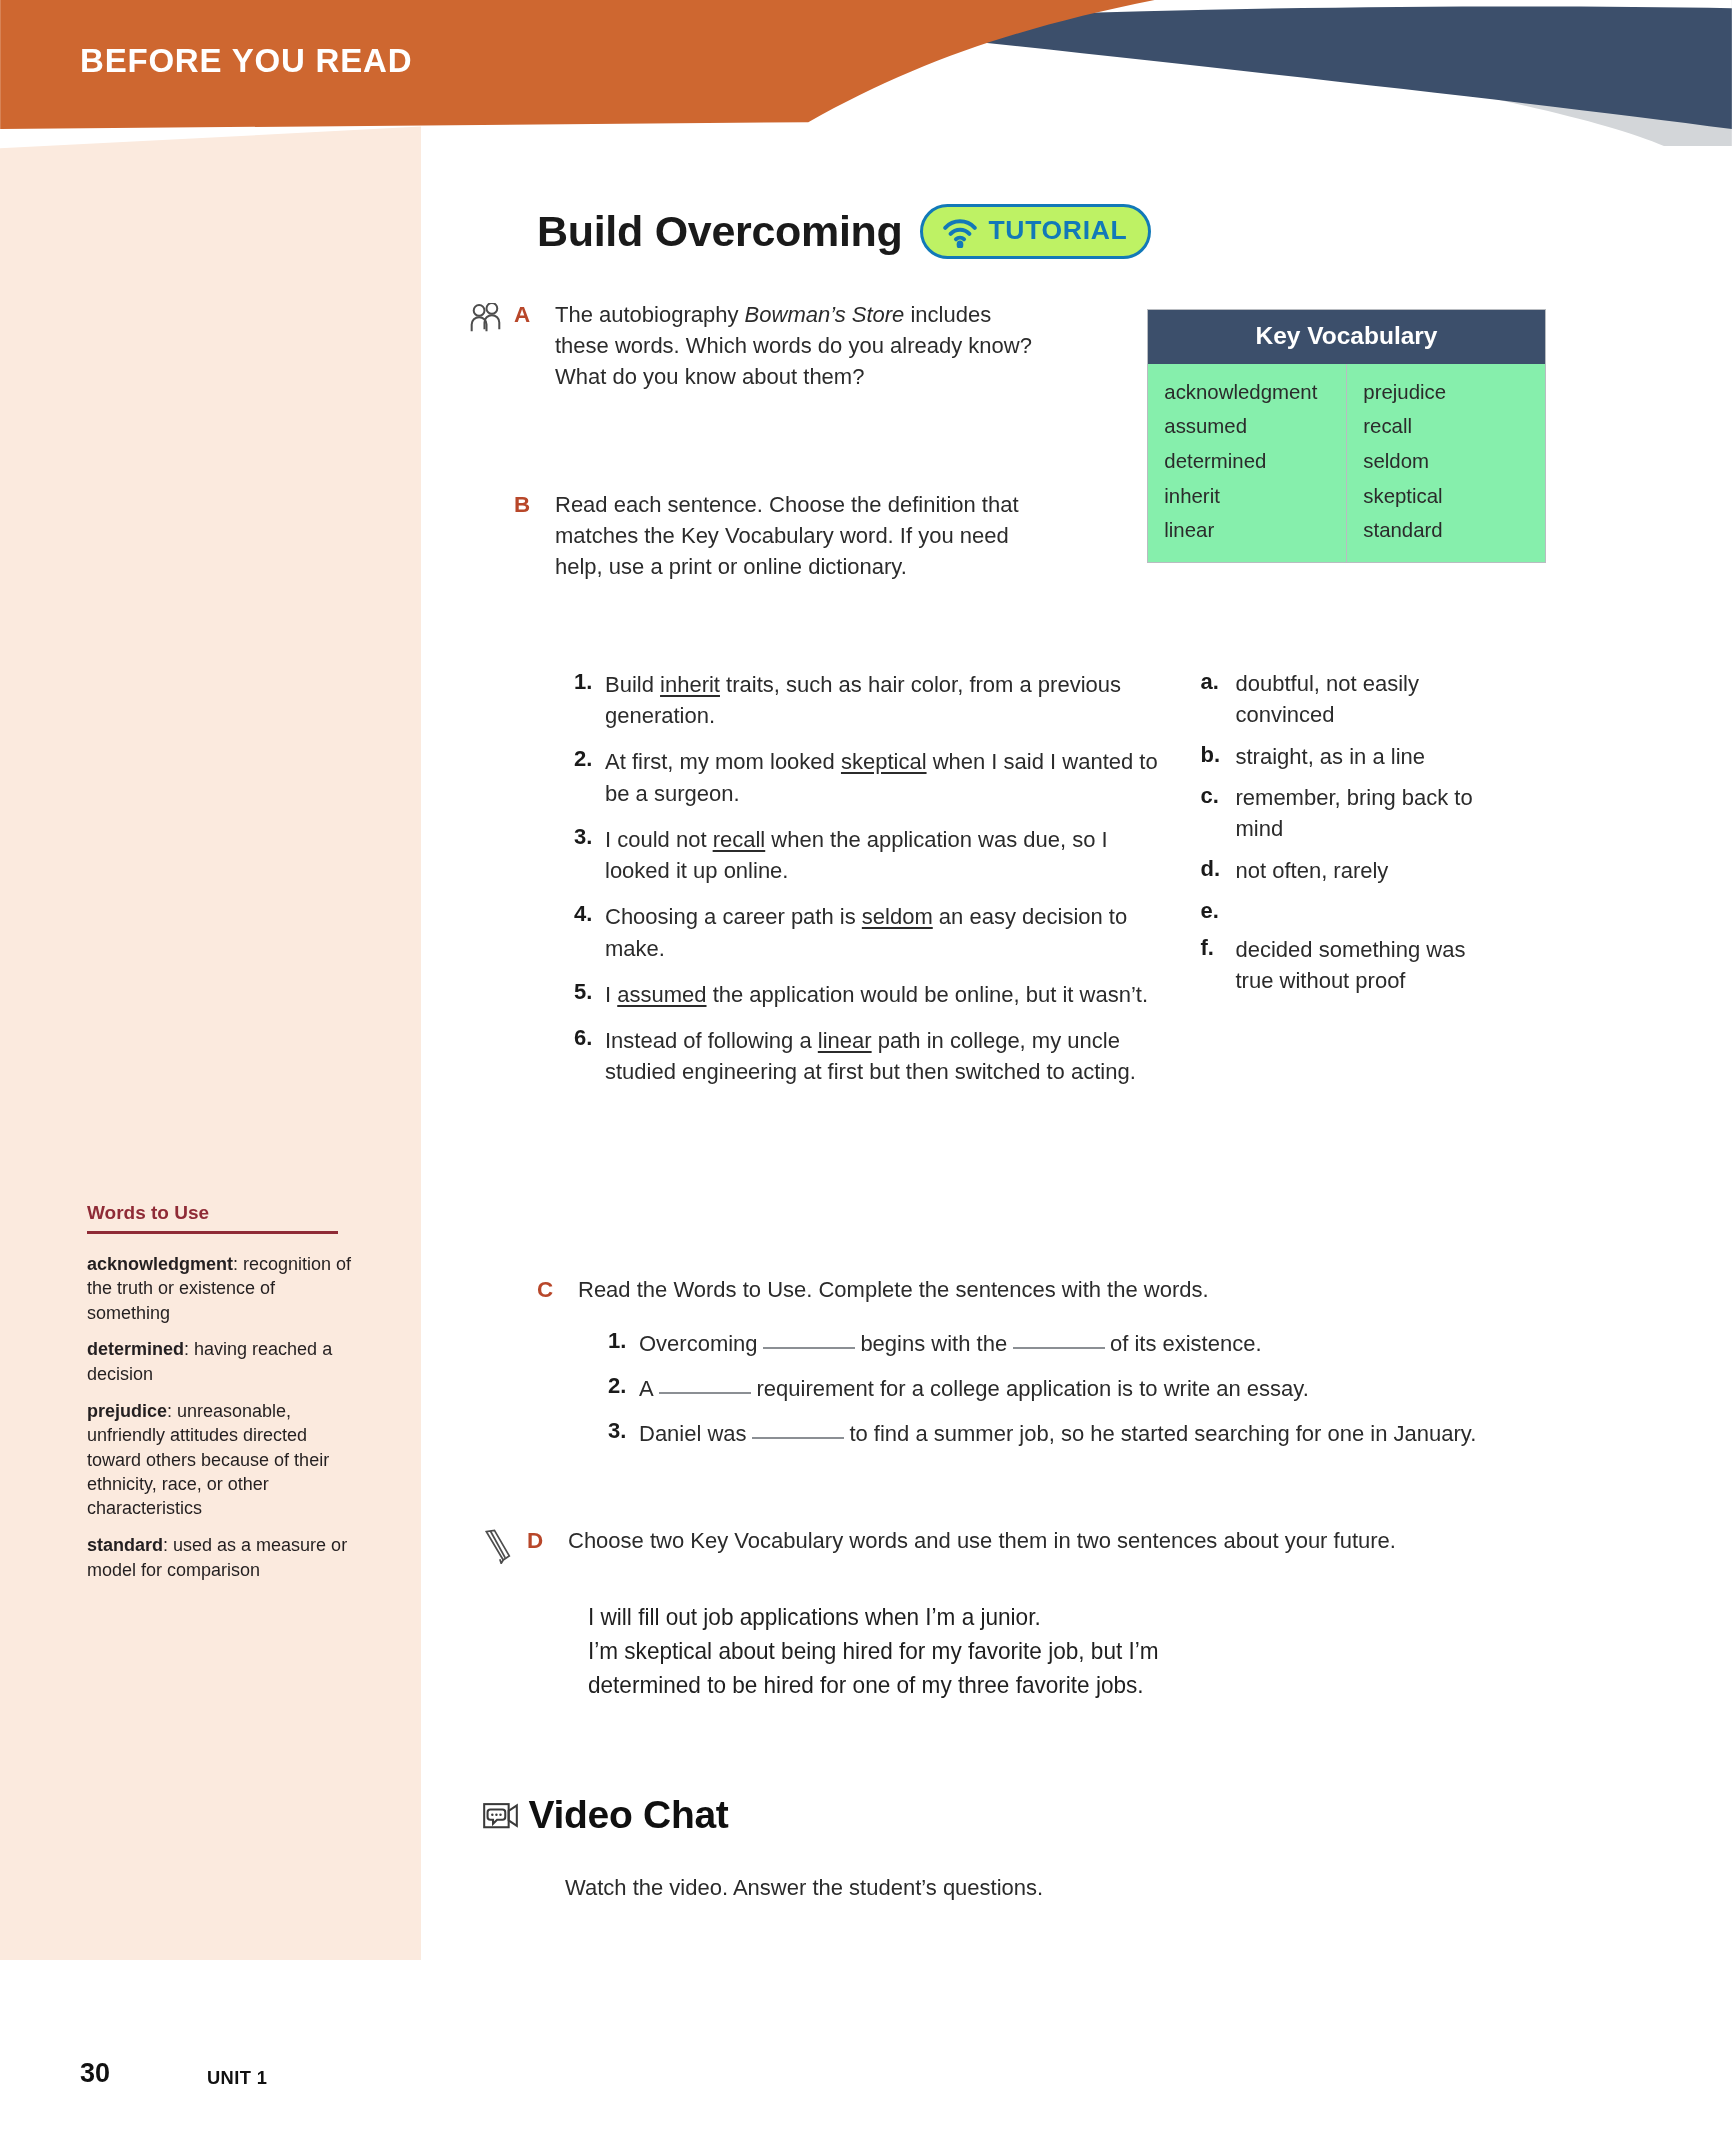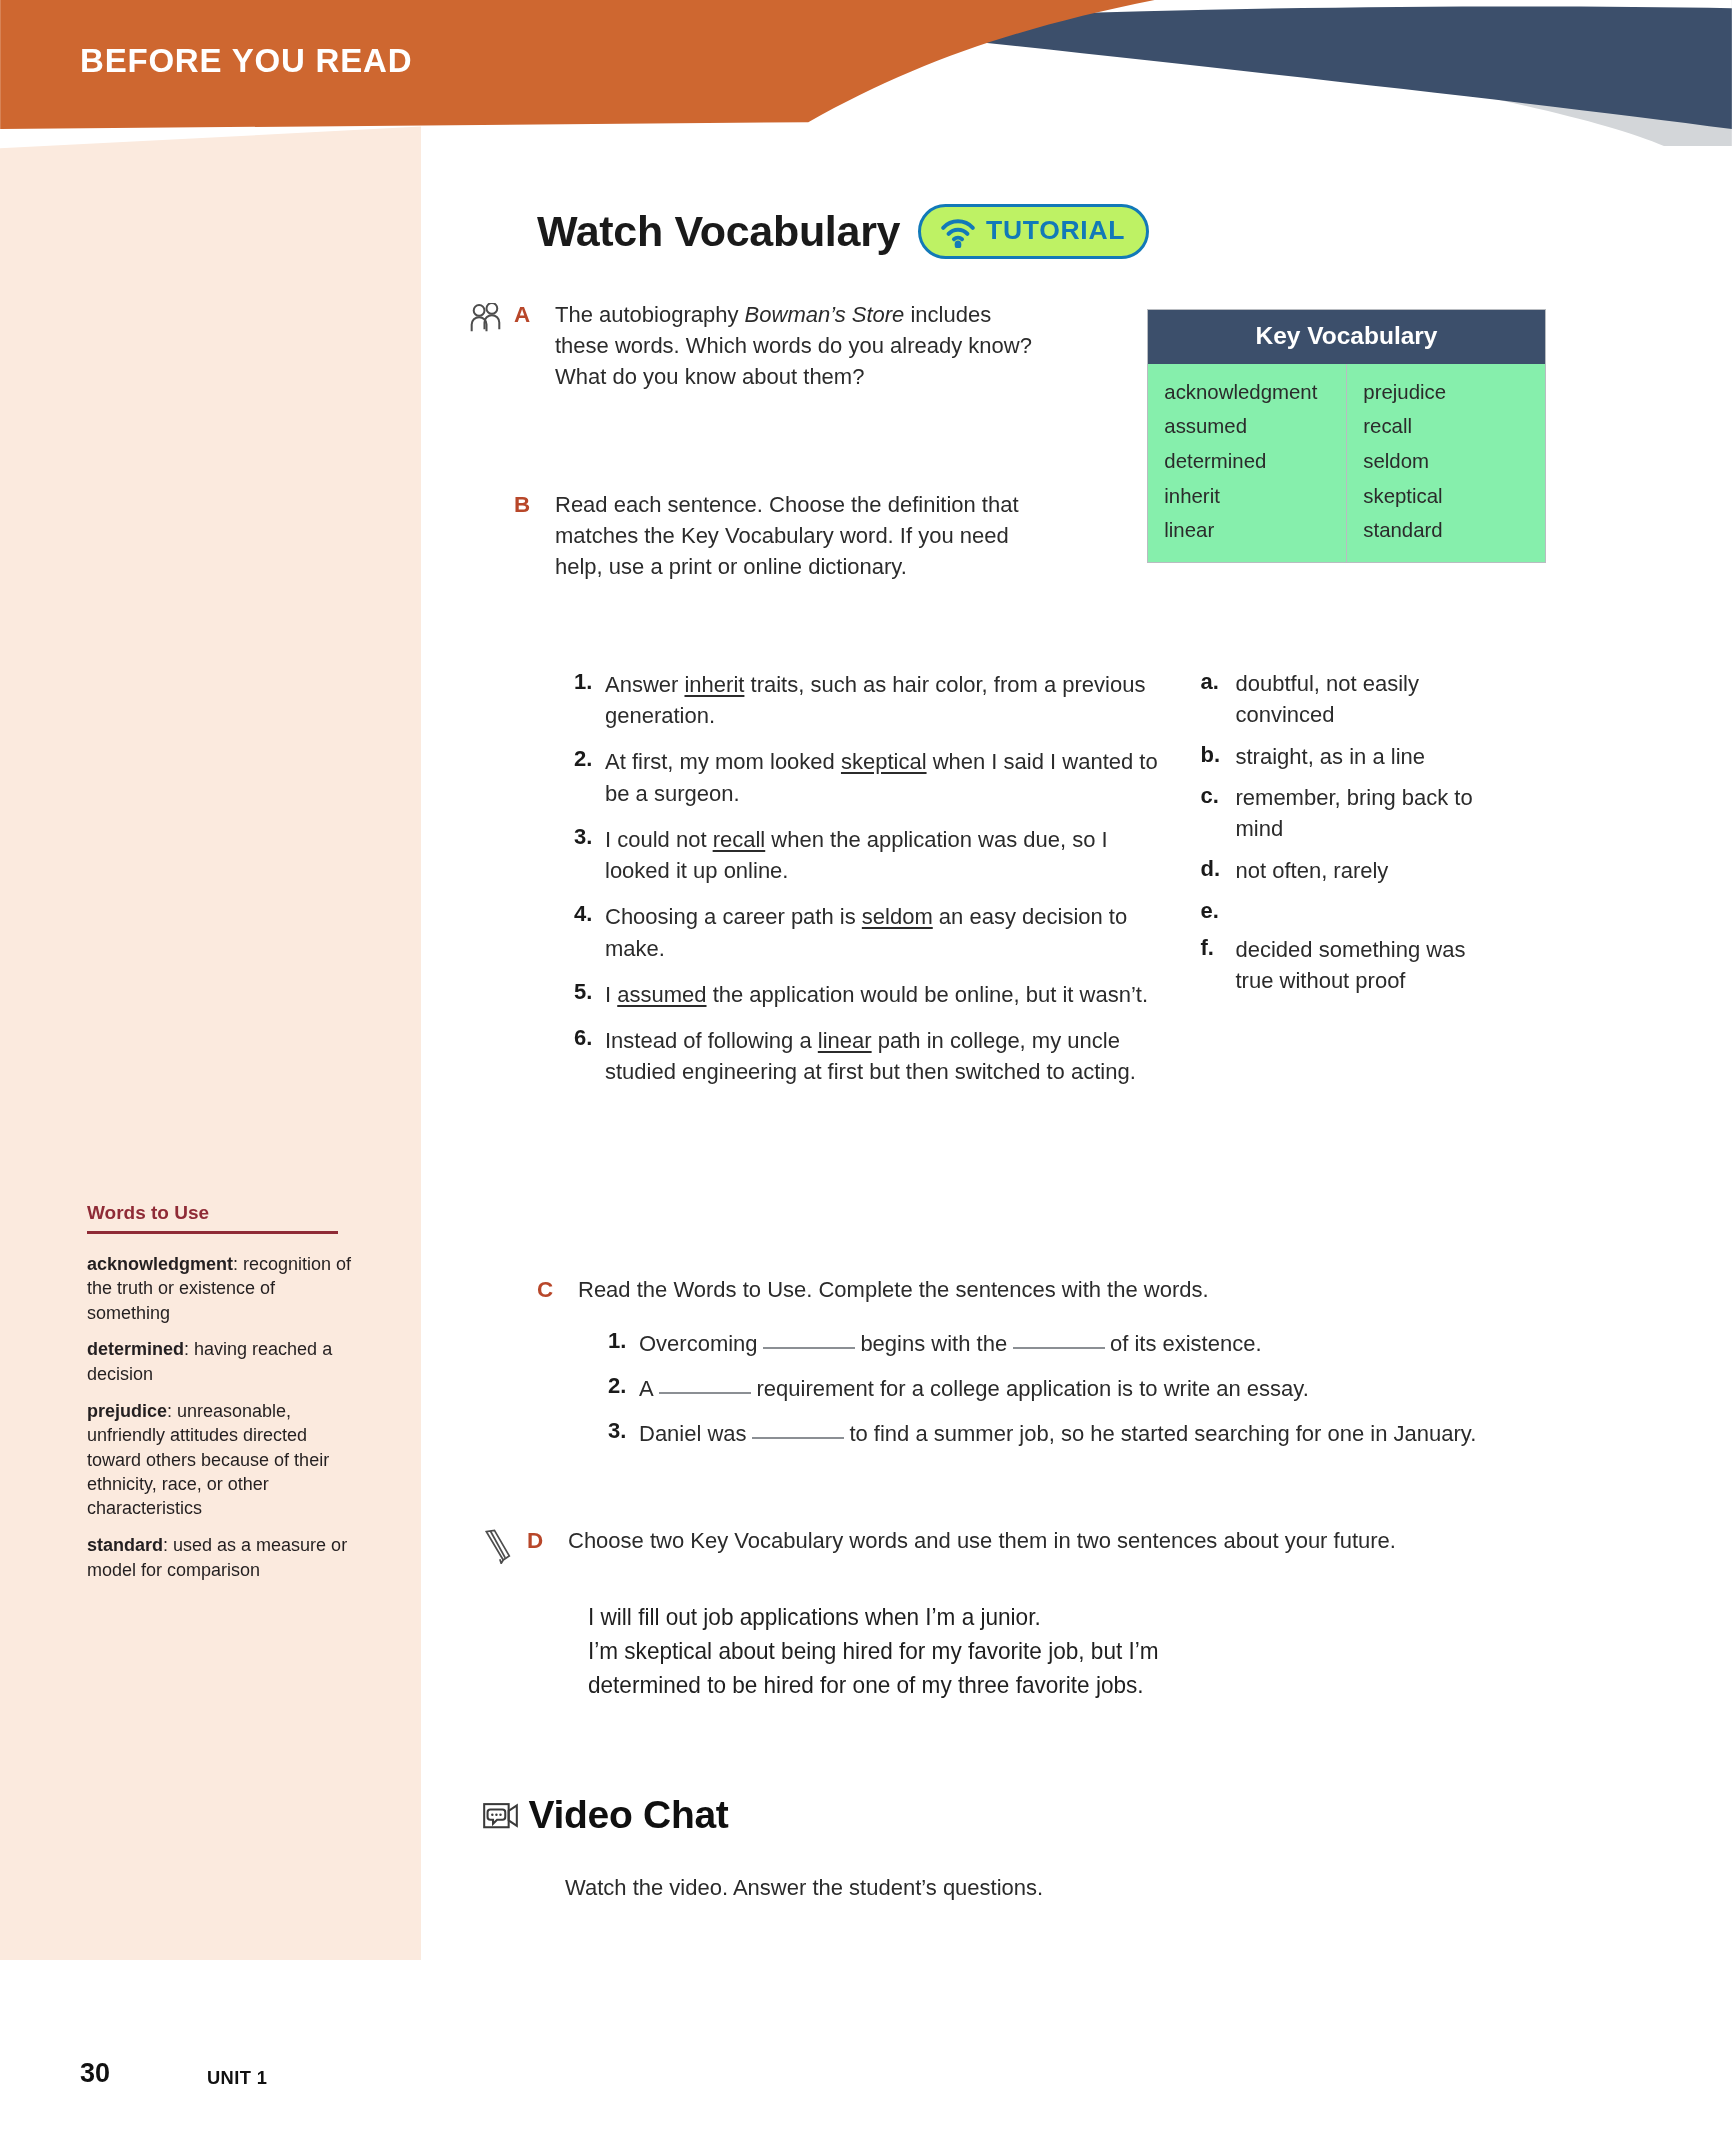--- a/index.html
+++ b/index.html
@@ -309,21 +309,21 @@
       <b>prejudice</b><span>: unreasonable, unfriendly attitudes directed toward others because of their ethnicity, race, or other characteristics</span>
     </div>
     <div class="wtu-entry">
       <b>standard</b><span>: used as a measure or model for comparison</span>
     </div>
   </div>
 
   <div class="main">
 
     <div class="title-row">
-      <div class="build-vocab">Watch Vocabulary</div>
+      <div class="build-vocab">Build Overcoming</div>
       <div class="tutorial-badge">
         <svg width="38" height="35" viewBox="0 0 56 52">
           <path d="M6,22 A30,30 0 0 1 50,22" fill="none" stroke="#1279b8" stroke-width="6" stroke-linecap="round"></path>
           <path d="M14,31 A19,19 0 0 1 42,31" fill="none" stroke="#1279b8" stroke-width="6" stroke-linecap="round"></path>
           <path d="M22,39 A9,9 0 0 1 34,39" fill="none" stroke="#1279b8" stroke-width="6" stroke-linecap="round"></path>
           <ellipse cx="28" cy="47" rx="5" ry="6" fill="#1279b8"></ellipse>
         </svg>
         <span class="tutorial-label">TUTORIAL</span>
       </div>
     </div>
@@ -367,21 +367,21 @@
       <div class="ex-letter-col">
         <span class="sec-letter">B</span>
       </div>
       <div class="ex-body">Read each sentence. Choose the definition that matches the Key Vocabulary word. If you need help, use a print or online dictionary.</div>
     </div>
 
     <div class="b-columns">
       <div class="b-numbered">
         <div class="b-item">
           <div class="b-num">1.</div>
-          <div class="b-text"><span>Answer </span><u>inherit</u><span> traits, such as hair color, from a previous generation.</span></div>
+          <div class="b-text"><span>Build </span><u>inherit</u><span> traits, such as hair color, from a previous generation.</span></div>
         </div>
         <div class="b-item">
           <div class="b-num">2.</div>
           <div class="b-text"><span>At first, my mom looked </span><u>skeptical</u><span> when I said I wanted to be a surgeon.</span></div>
         </div>
         <div class="b-item">
           <div class="b-num">3.</div>
           <div class="b-text"><span>I could not </span><u>recall</u><span> when the application was due, so I looked it up online.</span></div>
         </div>
         <div class="b-item">

